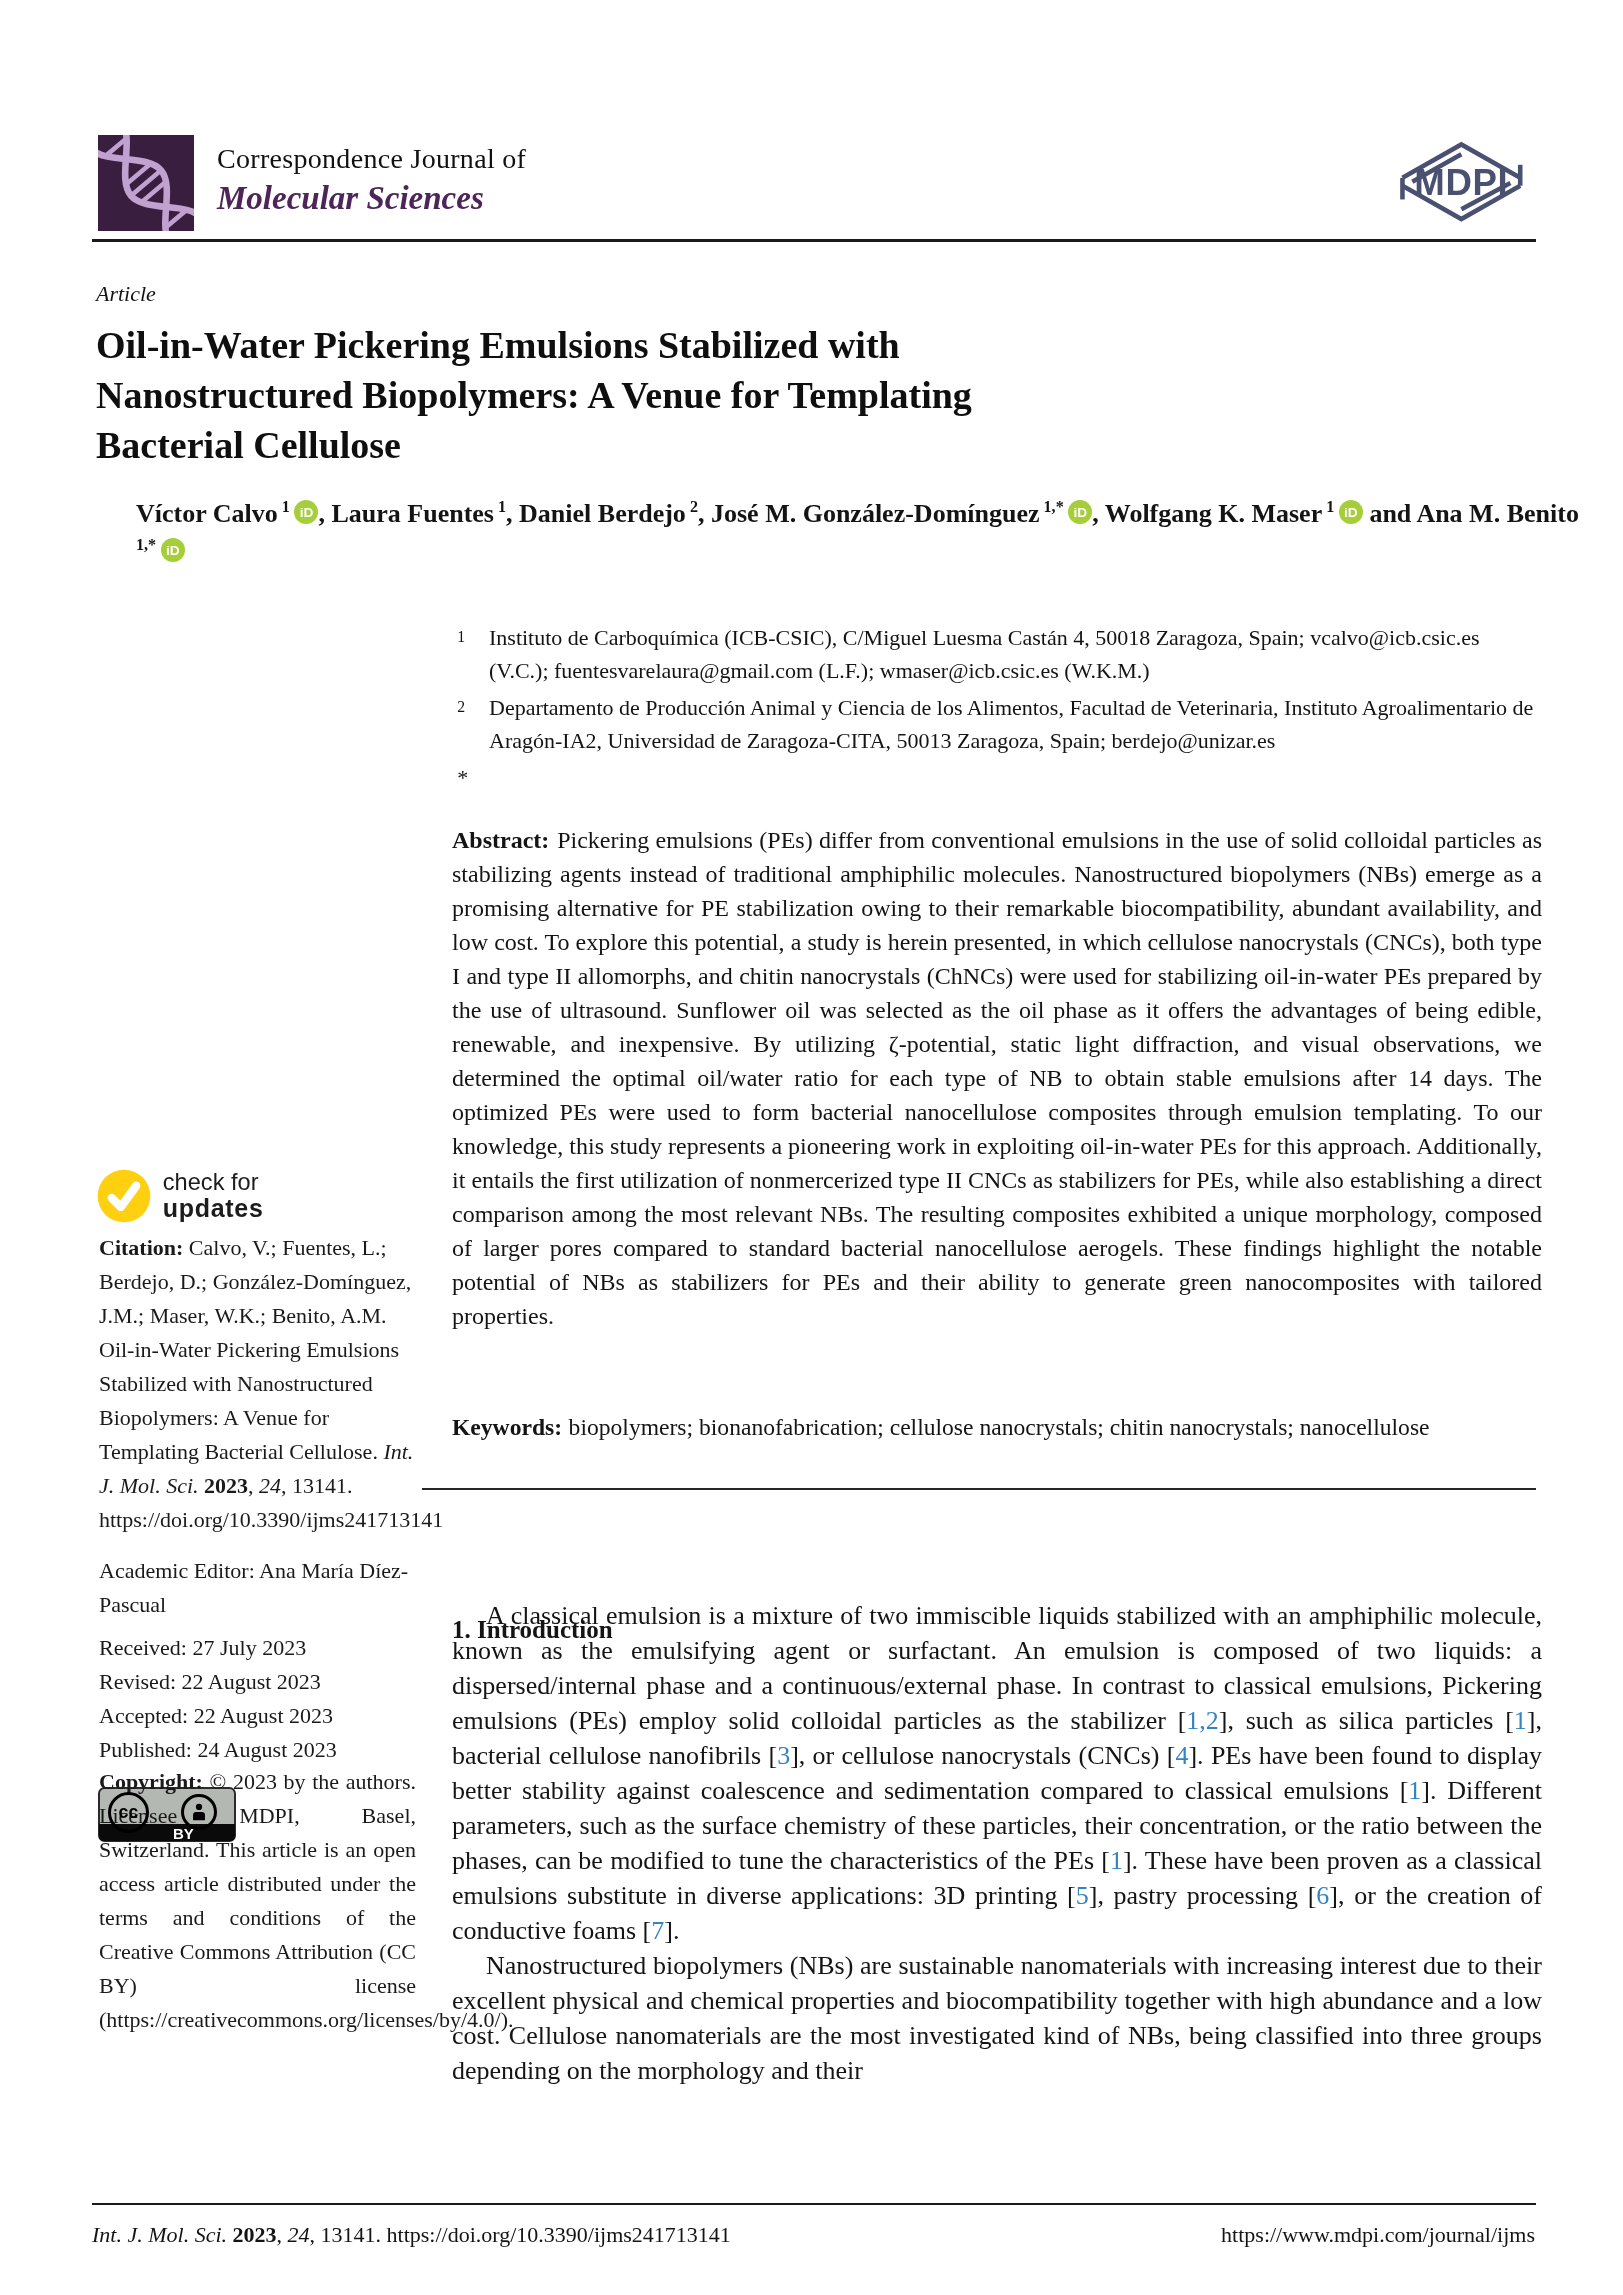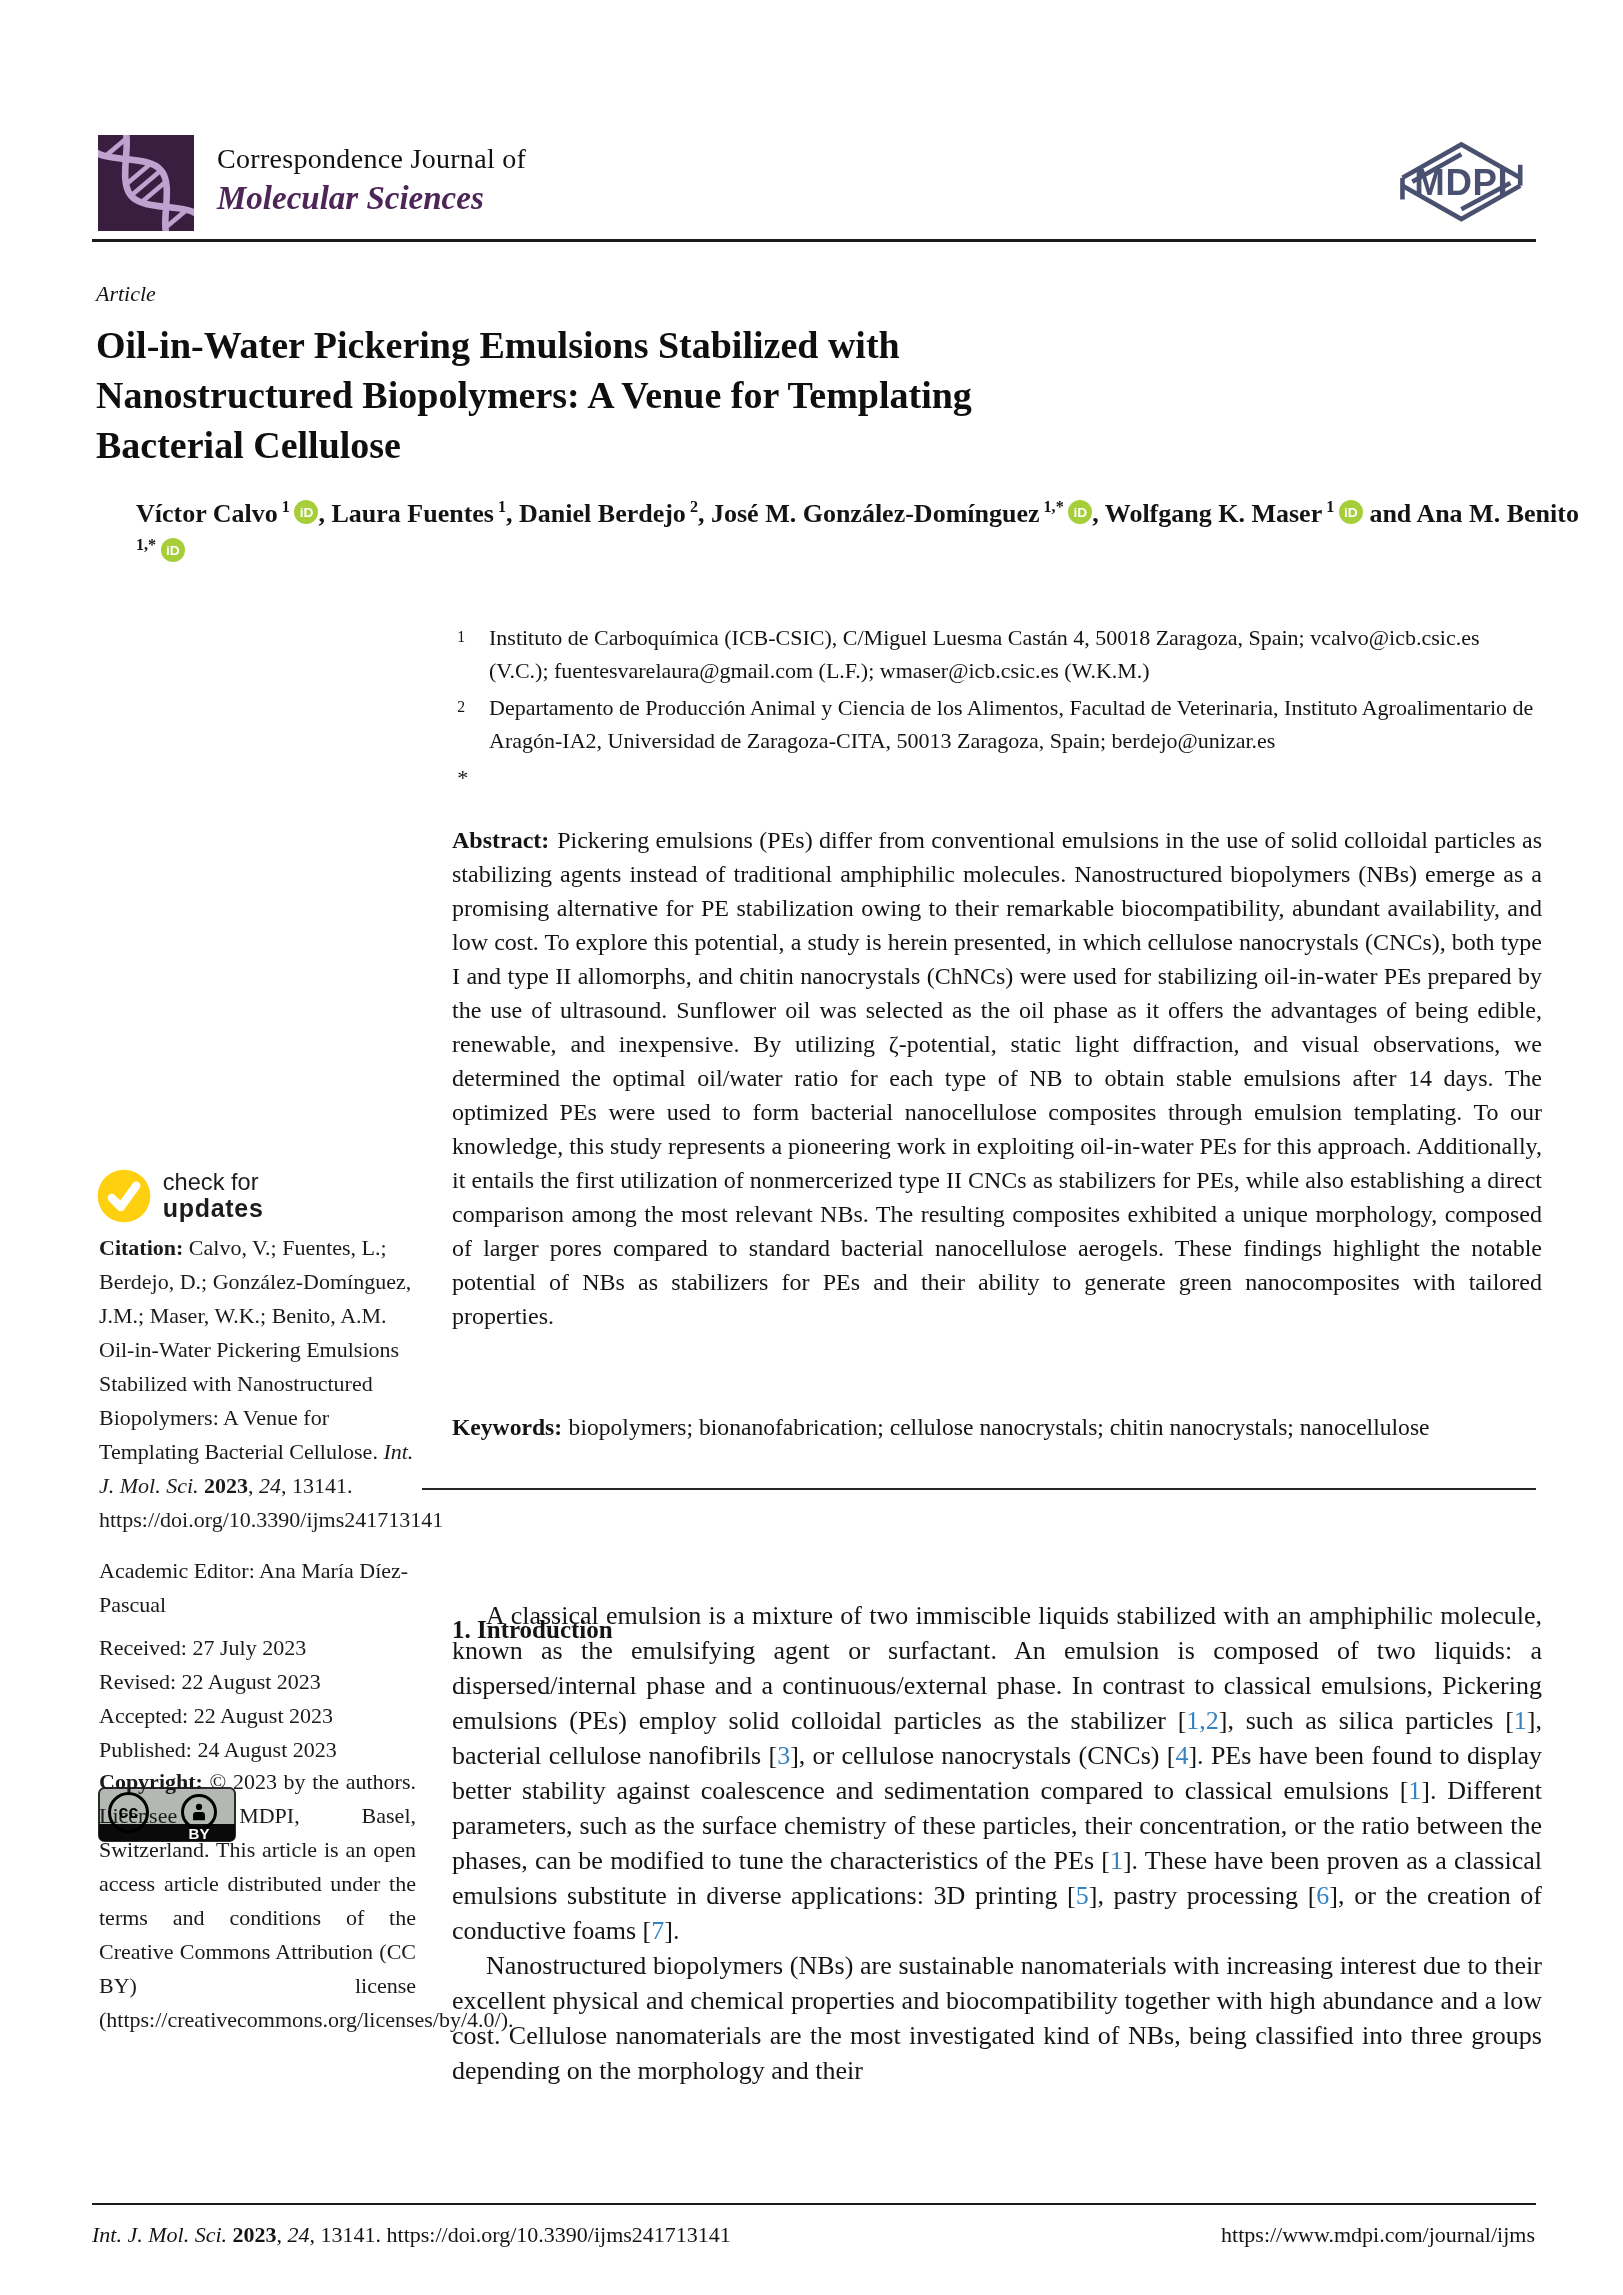--- a/index.html
+++ b/index.html
@@ -60,21 +60,21 @@
   .dates-block{top:1631px;}
   .copyright-block{top:1765px;text-align:justify;}
   .cc-badge{left:98px;top:1787px;width:138px;height:55px;background:#b4b8b2;
             border:2px solid #2b2b2b;border-radius:6.5px;box-sizing:border-box;}
   .cc-circle{position:absolute;box-sizing:border-box;border:3.9px solid #000;border-radius:50%;
              display:flex;align-items:center;justify-content:center;}
   .cc-cc{left:7.9px;top:3.3px;width:41px;height:41px;font:700 17.7px "Liberation Sans",sans-serif;color:#000;z-index:2;}
   .cc-person{left:81px;top:5.2px;width:36px;height:36px;z-index:2;}
   .cc-strip{position:absolute;left:-0.7px;right:-0.7px;bottom:-0.7px;height:17px;background:#0a0a0a;
             border-radius:0 0 4.6px 4.6px;z-index:1;}
-  .cc-by{position:absolute;left:73px;bottom:-2px;width:52px;text-align:center;z-index:3;
+  .cc-by{position:absolute;left:73px;bottom:-2px;width:52px;text-align:left;z-index:3;
          font:700 15px "Liberation Sans",sans-serif;color:#ffffff;}
 
   
   .footer-rule{left:92px;top:2203px;width:1444px;height:2px;}
   .footer-left{left:92px;top:2222px;font-size:22px;}
   .footer-right{left:785px;top:2222px;width:750px;text-align:right;font-size:22px;}
 </style>
 </head>
 <body>
 

